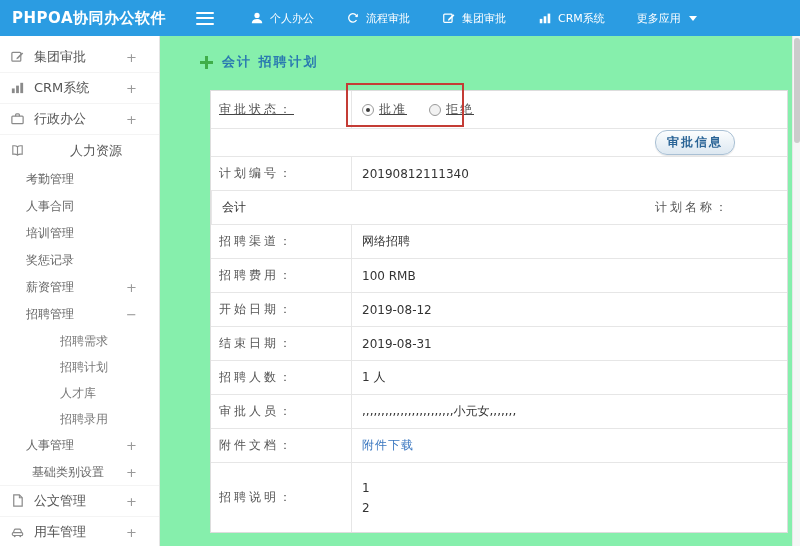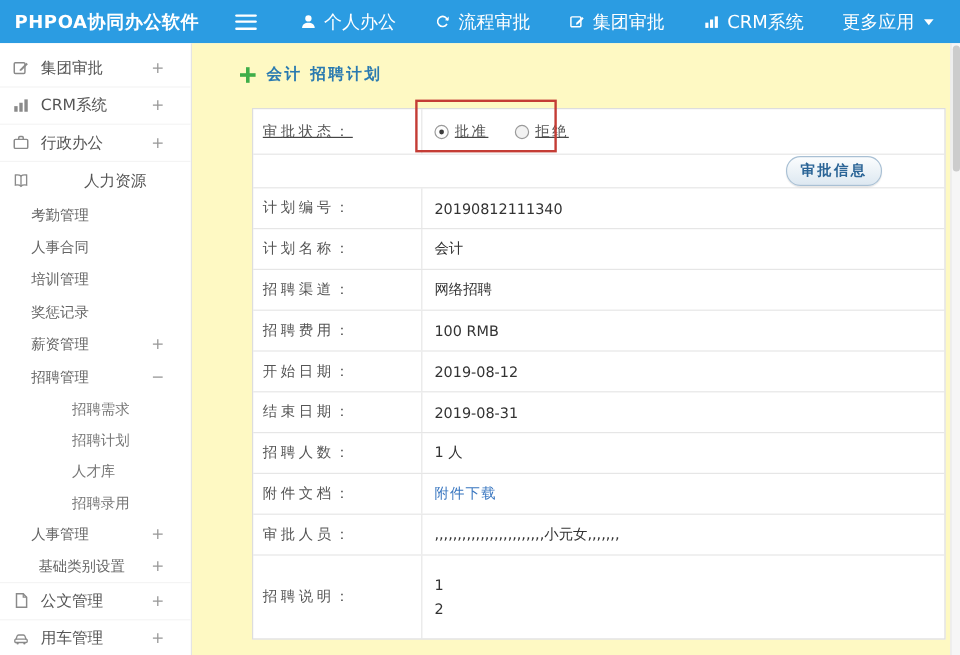--- a/index.html
+++ b/index.html
@@ -11,39 +11,39 @@
 
   
   .topbar {
     position:absolute; top:0; left:0; width:800px; height:36px;
     background:#2b9ce2; color:#fff; display:flex; align-items:center;
   }
   .brand { width:190px; padding-left:12px; font-size:15px; font-weight:bold; letter-spacing:.5px; white-space:nowrap; }
   .hamburger { width:18px; height:13px; margin:0 20px 0 6px; display:flex; flex-direction:column; justify-content:space-between; cursor:pointer; }
   .hamburger i { display:block; height:2px; background:#fff; border-radius:1px; }
   .topnav { display:flex; align-items:center; height:100%; }
-  .nav-item { display:flex; align-items:center; gap:6px; padding:12px 16px; height:100%; color:#fff; font-size:15px; cursor:pointer; text-decoration:none; white-space:nowrap; }
+  .nav-item { display:flex; align-items:center; gap:6px; padding:12px 16px; height:100%; color:#fff; font-size:11px; cursor:pointer; text-decoration:none; white-space:nowrap; }
   .nav-item svg { display:block; }
   .caret { width:0; height:0; border-left:4px solid transparent; border-right:4px solid transparent; border-top:5px solid #fff; margin-left:2px; }
 
   
   .sidebar {
     position:absolute; top:36px; left:0; width:160px; bottom:0;
     background:#fff; border-right:1px solid #e4e4e4; overflow:hidden; padding-top:6px;
   }
   .side-item { display:flex; align-items:center; cursor:pointer; padding-right:22px; }
   .side-item .lbl { white-space:nowrap; }
   .lvl0 { height:31px; padding-left:10px; color:#555; font-size:13px; border-bottom:1px solid #f4f4f4; }
   .lvl0 .gicon { width:16px; height:16px; margin-right:8px; color:#8a8a8a; flex:none; }
   .lvl1 { height:27px; padding-left:26px; color:#666; font-size:12px; }
   .lvl2 { height:26px; padding-left:60px; color:#777; font-size:12px; }
   .toggle { margin-left:auto; color:#999; font-size:13px; line-height:1; }
 
   
-  .main { position:absolute; top:36px; left:160px; width:632px; bottom:0; background:#fef9c3; }
+  .main { position:absolute; top:36px; left:160px; width:632px; bottom:0; background:#86efac; }
   .breadcrumb { display:flex; align-items:center; margin:16px 0 0 40px; height:20px; }
   .plus-icon { width:13px; height:13px; position:relative; flex:none; }
   .plus-icon::before { content:""; position:absolute; left:0; top:5px; width:13px; height:3px; background:#3fae49; }
   .plus-icon::after  { content:""; position:absolute; left:5px; top:0; width:3px; height:13px; background:#3fae49; }
   .crumb-title { margin-left:9px; color:#2a7ab0; font-weight:bold; font-size:13px; letter-spacing:2px; }
 
   .panel {
     position:absolute; top:54px; left:50px; width:578px;
     background:#fff; border:1px solid #ddd;
   }
@@ -258,52 +258,52 @@
 
     <div class="row btn-row">
       <button class="approve-btn">审批信息</button>
     </div>
 
     <div class="row">
       <div class="cell label">计划编号：</div>
       <div class="cell value">20190812111340</div>
     </div>
     <div class="row">
+      <div class="cell value">会计</div>
       <div class="cell label">计划名称：</div>
-      <div class="cell value">会计</div>
     </div>
     <div class="row">
       <div class="cell label">招聘渠道：</div>
       <div class="cell value">网络招聘</div>
     </div>
     <div class="row">
       <div class="cell label">招聘费用：</div>
       <div class="cell value">100 RMB</div>
     </div>
     <div class="row">
       <div class="cell label">开始日期：</div>
       <div class="cell value">2019-08-12</div>
     </div>
     <div class="row">
       <div class="cell label">结束日期：</div>
       <div class="cell value">2019-08-31</div>
     </div>
     <div class="row">
       <div class="cell label">招聘人数：</div>
       <div class="cell value">1 人</div>
+    </div>
+    <div class="row">
+      <div class="cell label">审批人员：</div>
+      <div class="cell value">,,,,,,,,,,,,,,,,,,,,,,,,小元女,,,,,,,</div>
     </div>
     <div class="row">
       <div class="cell label">附件文档：</div>
       <div class="cell value">
         <a class="file-link">附件下载</a>
       </div>
-    </div>
-    <div class="row">
-      <div class="cell label">审批人员：</div>
-      <div class="cell value">,,,,,,,,,,,,,,,,,,,,,,,,小元女,,,,,,,</div>
     </div>
     <div class="row tall">
       <div class="cell label">招聘说明：</div>
       <div class="cell value">
         <div>1</div>
         <div>2</div>
       </div>
     </div>
   </div>
 

